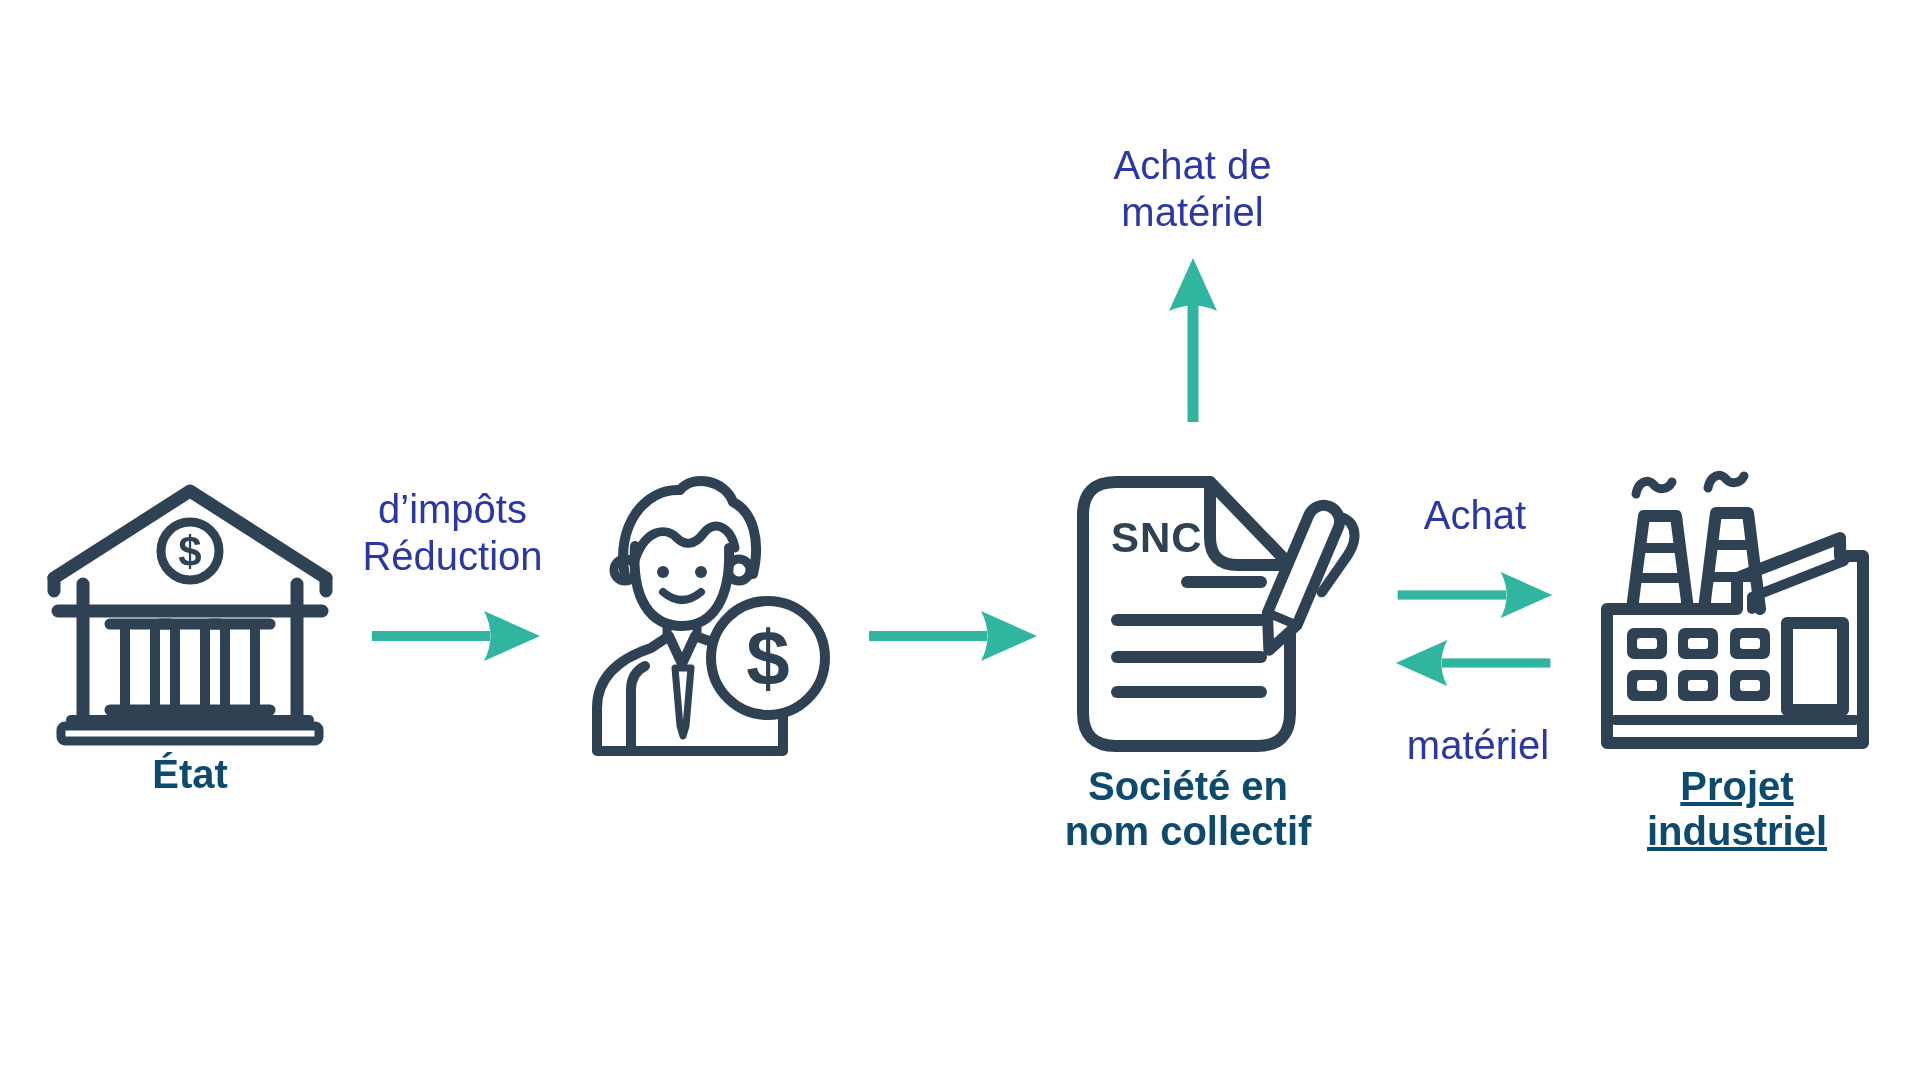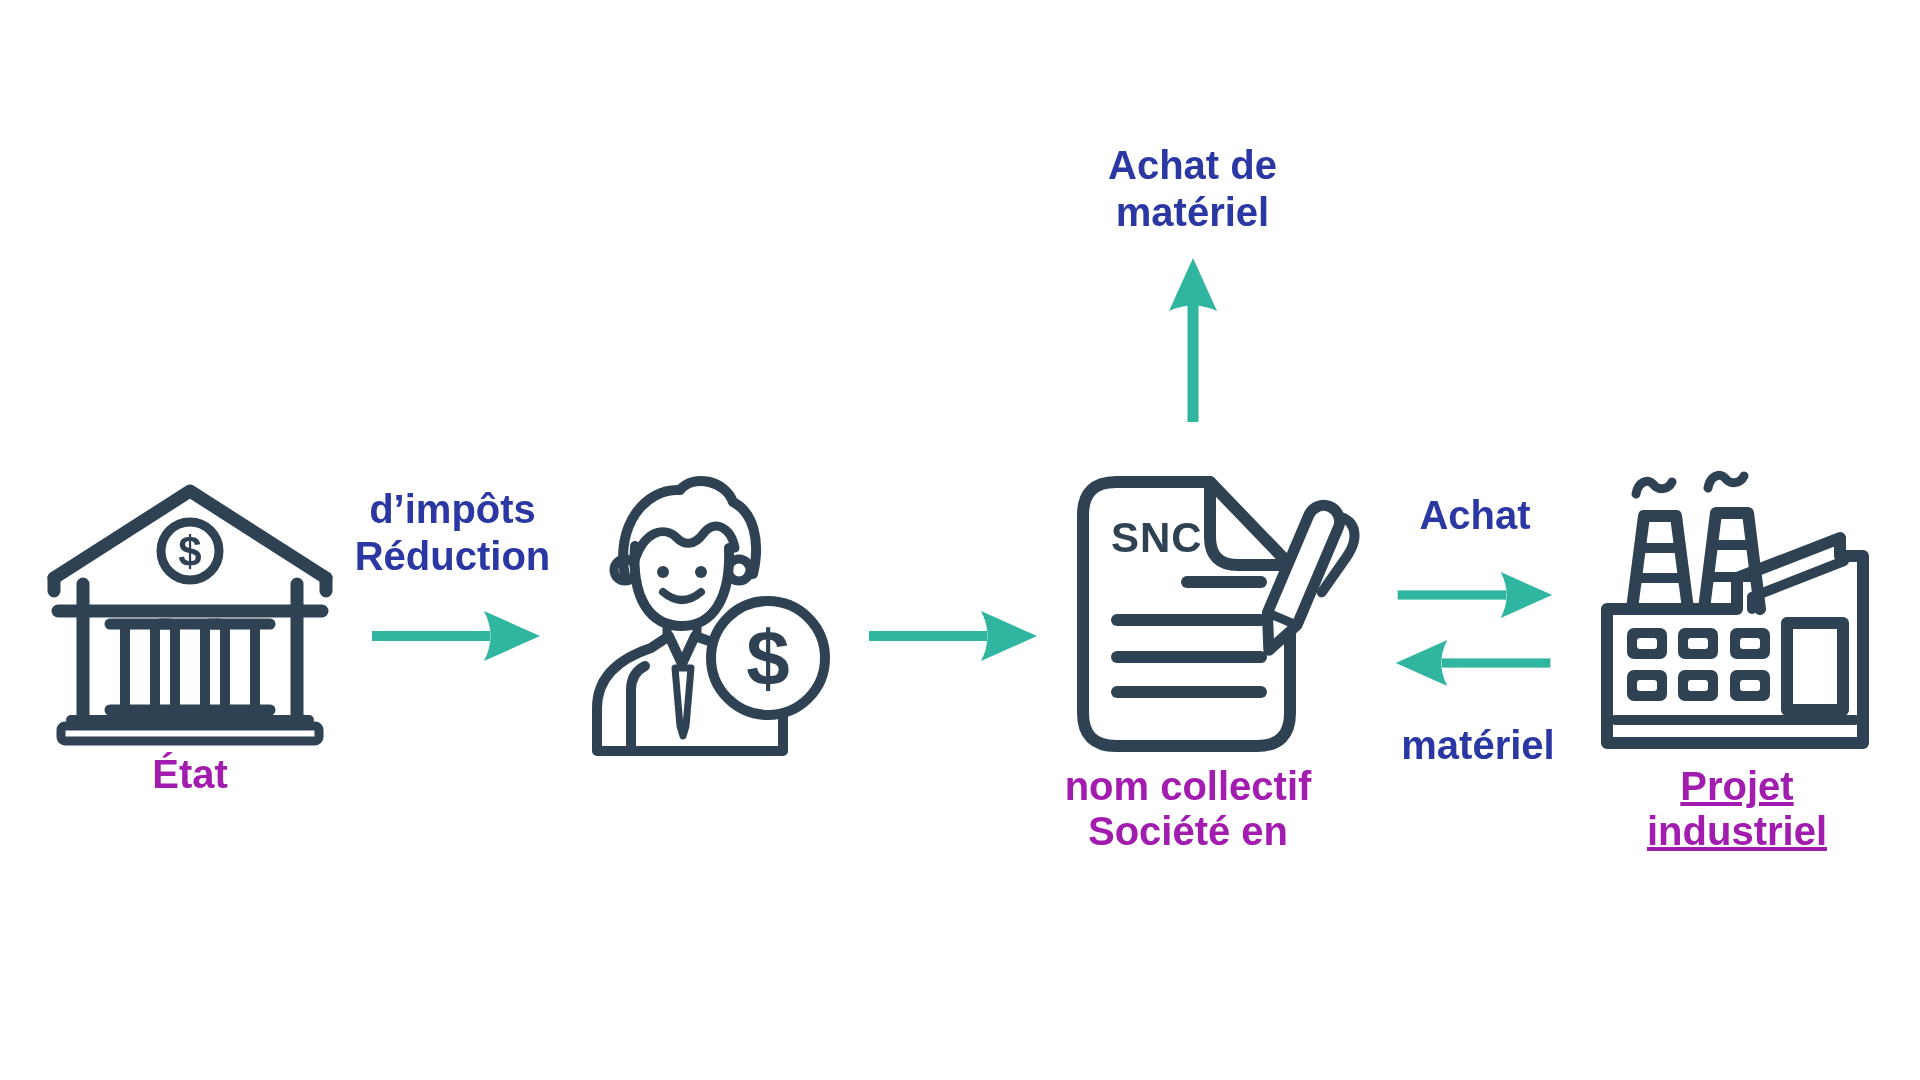--- a/index.html
+++ b/index.html
@@ -1,23 +1,23 @@
 <!DOCTYPE html>
 <html><head>
 <meta charset="utf-8">
 <style>
   html,body{margin:0;padding:0;background:#ffffff;}
   body{width:1920px;height:1080px;overflow:hidden;}
   .stage{position:relative;width:1920px;height:1080px;background:#ffffff;
          font-family:"Liberation Sans",sans-serif;}
   .abs{position:absolute;}
   svg{display:block;overflow:visible;}
-  .node-label{color:#a21caf;font-weight:bold;font-size:40px;line-height:45px;
+  .node-label{color:#0c4a6e;font-weight:bold;font-size:40px;line-height:45px;
               text-align:center;letter-spacing:0px;}
-  .flow-label{color:#2b38a4;font-weight:bold;font-size:40px;line-height:47px;
+  .flow-label{color:#2b38a4;font-weight:normal;font-size:40px;line-height:47px;
               text-align:center;letter-spacing:0px;}
   .node-label span,.flow-label span{display:block;}
   .ink{stroke:#2e4254;fill:none;stroke-linecap:round;stroke-linejoin:round;}
   .ink-fill{fill:#2e4254;stroke:none;}
   .wht{fill:#ffffff;}
   .teal{fill:#2fb5a0;stroke:none;}
   .svgtxt{fill:#2e4254;font-family:"Liberation Sans",sans-serif;font-weight:bold;}
 </style>
 </head>
 <body>
@@ -104,22 +104,22 @@
       <path d="M42,218 H186"></path>
     </g>
 
     <g transform="rotate(23 222 110)">
       <path class="ink" stroke-width="10" d="M228,34 C250,24 262,42 257,66 L248,108"></path>
       <path class="ink wht" stroke-width="11" d="M206,42 A16,16 0 0 1 238,42 V148 L222,182 L206,148 Z"></path>
       <path class="ink" stroke-width="9" d="M206,148 H238"></path>
     </g>
   </svg>
   <div class="abs node-label" style="left:1038px;top:764px;width:300px;">
+    <span>Société en</span>
     <span>nom collectif</span>
-    <span>Société en</span>
   </div>
 
   <div class="abs flow-label" style="left:1085px;top:142px;width:215px;">
     <span>Achat de</span>
     <span>matériel</span>
   </div>
   <svg class="abs" style="left:1169px;top:258px;" width="48" height="166" viewBox="0 0 48 166">
     <rect class="teal" x="18.5" y="44" width="11" height="120"></rect>
     <path class="teal" d="M24,0 L0,53 Q24,42 48,53 Z"></path>
   </svg>

